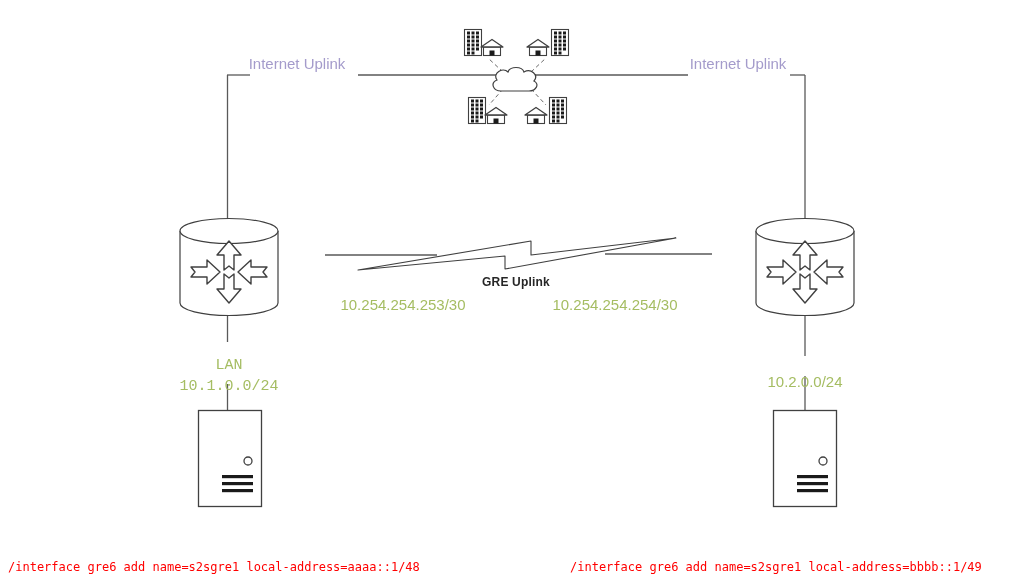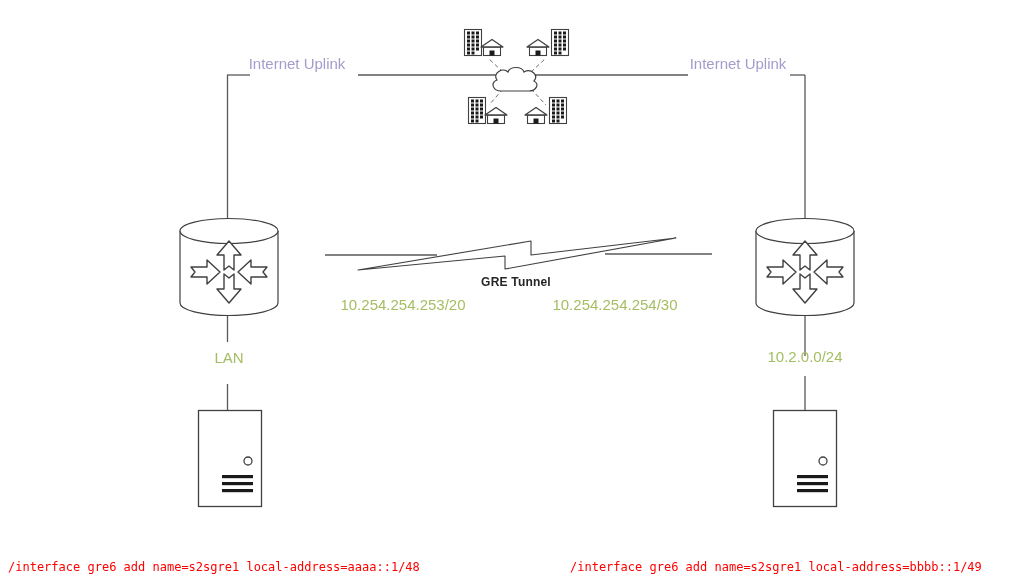--- a/index.html
+++ b/index.html
@@ -123,31 +123,32 @@
   </svg>
 
   <div class="lbl uplink" style="left:227px; top:27px; width:140px;">
     <div>Internet Uplink</div>
   </div>
 
   <div class="lbl uplink" style="left:668px; top:27px; width:140px;">
     <div>Internet Uplink</div>
   </div>
 
-  <div class="lbl gre" style="left:461px; top:248px; width:110px;">GRE Tunnel</div>
+  <div class="lbl gre" style="left:461px; top:248px; width:110px;">GRE Uplink</div>
 
-  <div class="lbl green" style="left:323px; top:267px; width:160px;">10.254.254.253/20</div>
+  <div class="lbl green" style="left:323px; top:267px; width:160px;">10.254.254.253/30</div>
 
   <div class="lbl green" style="left:535px; top:267px; width:160px;">10.254.254.254/30</div>
 
-  <div class="lbl green" style="left:169px; top:320px; width:120px;">
+  <div class="lbl green" style="left:169px; top:328px; width:120px;font-family:Liberation Mono, monospace;">
     <div>LAN</div>
+    <div>10.1.0.0/24</div>
   </div>
 
-  <div class="lbl green" style="left:745px; top:319px; width:120px;">10.2.0.0/24</div>
+  <div class="lbl green" style="left:745px; top:344px; width:120px;">10.2.0.0/24</div>
 
   <div class="config" style="left:8px; top:500px;">
     <div>/interface gre6 add name=s2sgre1 local-address=aaaa::1/48</div>
     
     
     
   </div>
 
   <div class="config" style="left:570px; top:500px;">
     <div>/interface gre6 add name=s2sgre1 local-address=bbbb::1/49</div>

